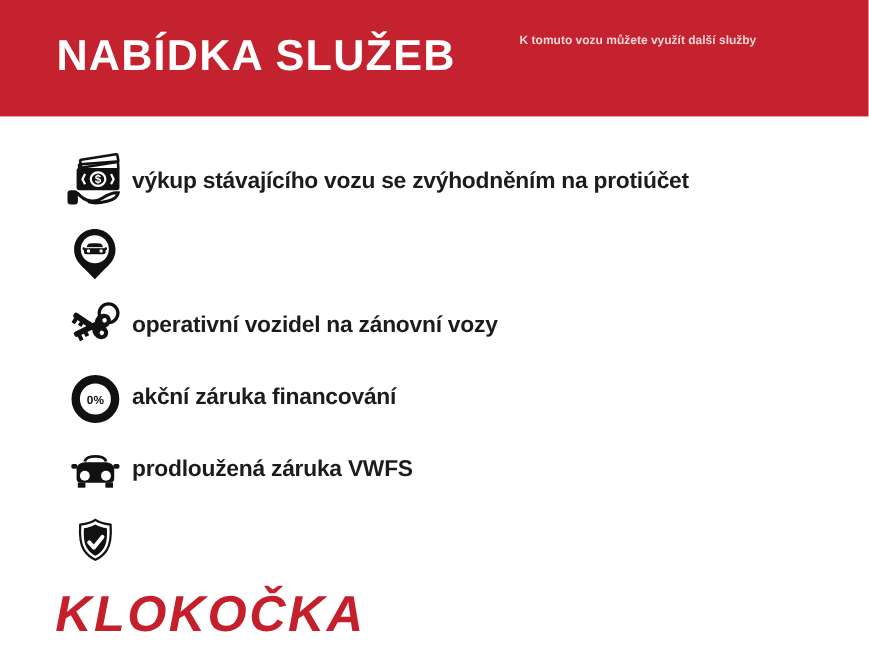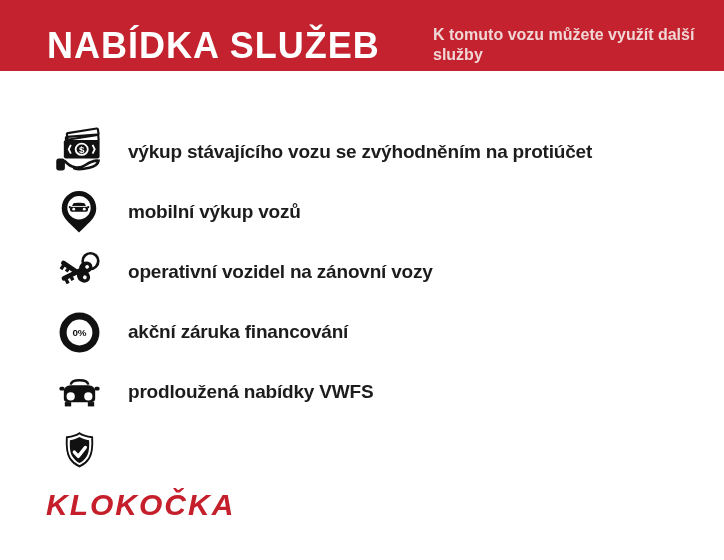--- a/index.html
+++ b/index.html
@@ -1,47 +1,47 @@
 <!DOCTYPE html>
 <html><head>
 <meta charset="utf-8">
 <style>
   html,body{margin:0;padding:0;background:#ffffff;}
   .stage{
     position:relative;width:724px;height:560px;background:#ffffff;overflow:hidden;
     font-family:"Liberation Sans", sans-serif;
   }
   .banner{
-    position:absolute;left:0;top:0;width:724px;height:71px;background:#c3222e;
+    position:absolute;left:0;top:0;width:724px;height:97px;background:#c3222e;
   }
   .banner-title{
     position:absolute;left:47px;top:24px;
     font-size:36px;font-weight:700;color:#ffffff;letter-spacing:1px;
     line-height:44px;white-space:nowrap;
   }
   .banner-sub{
     position:absolute;left:433px;top:25px;
-    font-size:16px;font-weight:700;color:#f1d6d6;line-height:20px;
+    font-size:10px;font-weight:700;color:#f1d6d6;line-height:20px;
   }
   .services{
     position:absolute;left:50px;top:122px;width:640px;
   }
   .service-row{
     display:flex;align-items:center;height:60px;
   }
   .icon-box{
     width:58px;min-width:58px;height:56px;display:flex;align-items:center;justify-content:center;
   }
   .service-label{
     font-size:19px;font-weight:700;color:#1c1c1c;letter-spacing:-0.2px;
-    margin-left:20px;white-space:nowrap;
+    margin-left:2px;white-space:nowrap;
   }
   .logo{
     position:absolute;left:46px;top:488px;
-    font-size:30px;font-weight:700;font-style:italic;letter-spacing:2px;
+    font-size:42px;font-weight:700;font-style:italic;letter-spacing:2px;
     color:#c41f2b;white-space:nowrap;
   }
   svg{display:block;}
 </style>
 </head>
 <body>
 
 <div class="stage">
 
   <div class="banner">
@@ -77,21 +77,20 @@
           <circle cx="24" cy="19.5" r="12.2" fill="#fff"></circle>
           <path d="M16.5 18.5 c0.4 -1 1 -2.8 1.9 -3.6 c0.8 -0.7 10.4 -0.7 11.2 0 c0.9 0.8 1.5 2.6 1.9 3.6 Z" fill="#111"></path>
           <rect x="14.6" y="18.2" width="18.8" height="5.6" rx="2.2" fill="#111"></rect>
           <rect x="16.2" y="17.7" width="15.6" height="0.9" fill="#fff"></rect>
           <circle cx="18.5" cy="21" r="1.5" fill="#fff"></circle>
           <circle cx="29.5" cy="21" r="1.5" fill="#fff"></circle>
           <rect x="13.4" y="17.8" width="2" height="2.4" rx="0.8" fill="#111"></rect>
           <rect x="32.6" y="17.8" width="2" height="2.4" rx="0.8" fill="#111"></rect>
         </svg>
       </div>
-      <div class="service-label">mobilní výkup vozů</div>
     </div>
 
     <div class="service-row">
       <div class="icon-box">
         <svg width="50" height="50" viewBox="0 0 48 48">
           <circle cx="35" cy="13.5" r="7.5" fill="none" stroke="#111" stroke-width="2.6"></circle>
           <g transform="rotate(-26 30 20)">
             <rect x="5" y="17.8" width="22" height="4.6" rx="2.2" fill="#111"></rect>
             <rect x="7" y="22" width="3.2" height="4.4" fill="#111"></rect>
             <rect x="12.5" y="22" width="3.2" height="3.4" fill="#111"></rect>
@@ -126,21 +125,21 @@
           <path d="M15 16 c1 -6 17 -6 18 0" fill="none" stroke="#111" stroke-width="2.4"></path>
           <path d="M8 22.5 c0 -3.5 3 -5.6 7 -5.9 h18 c4 0.3 7 2.4 7 5.9 v8 c0 2.2 -1.6 3.4 -3.6 3.4 H11.6 c-2 0 -3.6 -1.2 -3.6 -3.4 Z" fill="#111"></path>
           <rect x="3.5" y="18" width="5.2" height="4" rx="1.6" fill="#111"></rect>
           <rect x="39.3" y="18" width="5.2" height="4" rx="1.6" fill="#111"></rect>
           <circle cx="15" cy="28" r="4.2" fill="#fff"></circle>
           <circle cx="33" cy="28" r="4.2" fill="#fff"></circle>
           <rect x="9" y="33.8" width="6.5" height="4.4" fill="#111"></rect>
           <rect x="32.5" y="33.8" width="6.5" height="4.4" fill="#111"></rect>
         </svg>
       </div>
-      <div class="service-label">prodloužená nabídky VWFS</div>
+      <div class="service-label">prodloužená záruka VWFS</div>
     </div>
 
     <div class="service-row">
       <div class="icon-box">
         <svg width="45" height="45" viewBox="0 0 48 48">
           <path d="M24 3.5 c3 2.2 8.5 3.6 13.5 4.2 c0.6 9 0.2 17 -3.4 22.6 c-2.6 4 -6.2 6.8 -10.1 8.6 c-3.9 -1.8 -7.5 -4.6 -10.1 -8.6 C10.3 24.7 9.9 16.7 10.5 7.7 C15.5 7.1 21 5.7 24 3.5 Z" fill="none" stroke="#111" stroke-width="2"></path>
           <path d="M24 7.5 c2.5 1.7 6.5 2.8 10.2 3.3 c0.4 7.2 0 13.5 -2.8 17.8 c-2 3.1 -4.6 5.3 -7.4 6.7 c-2.8 -1.4 -5.4 -3.6 -7.4 -6.7 c-2.8 -4.3 -3.2 -10.6 -2.8 -17.8 C17.5 10.3 21.5 9.2 24 7.5 Z" fill="#111"></path>
           <path d="M18.5 23.5 l4.2 4.6 l7.5 -9.5" fill="none" stroke="#fff" stroke-width="3.6" stroke-linecap="round" stroke-linejoin="round"></path>
         </svg>
       </div>

